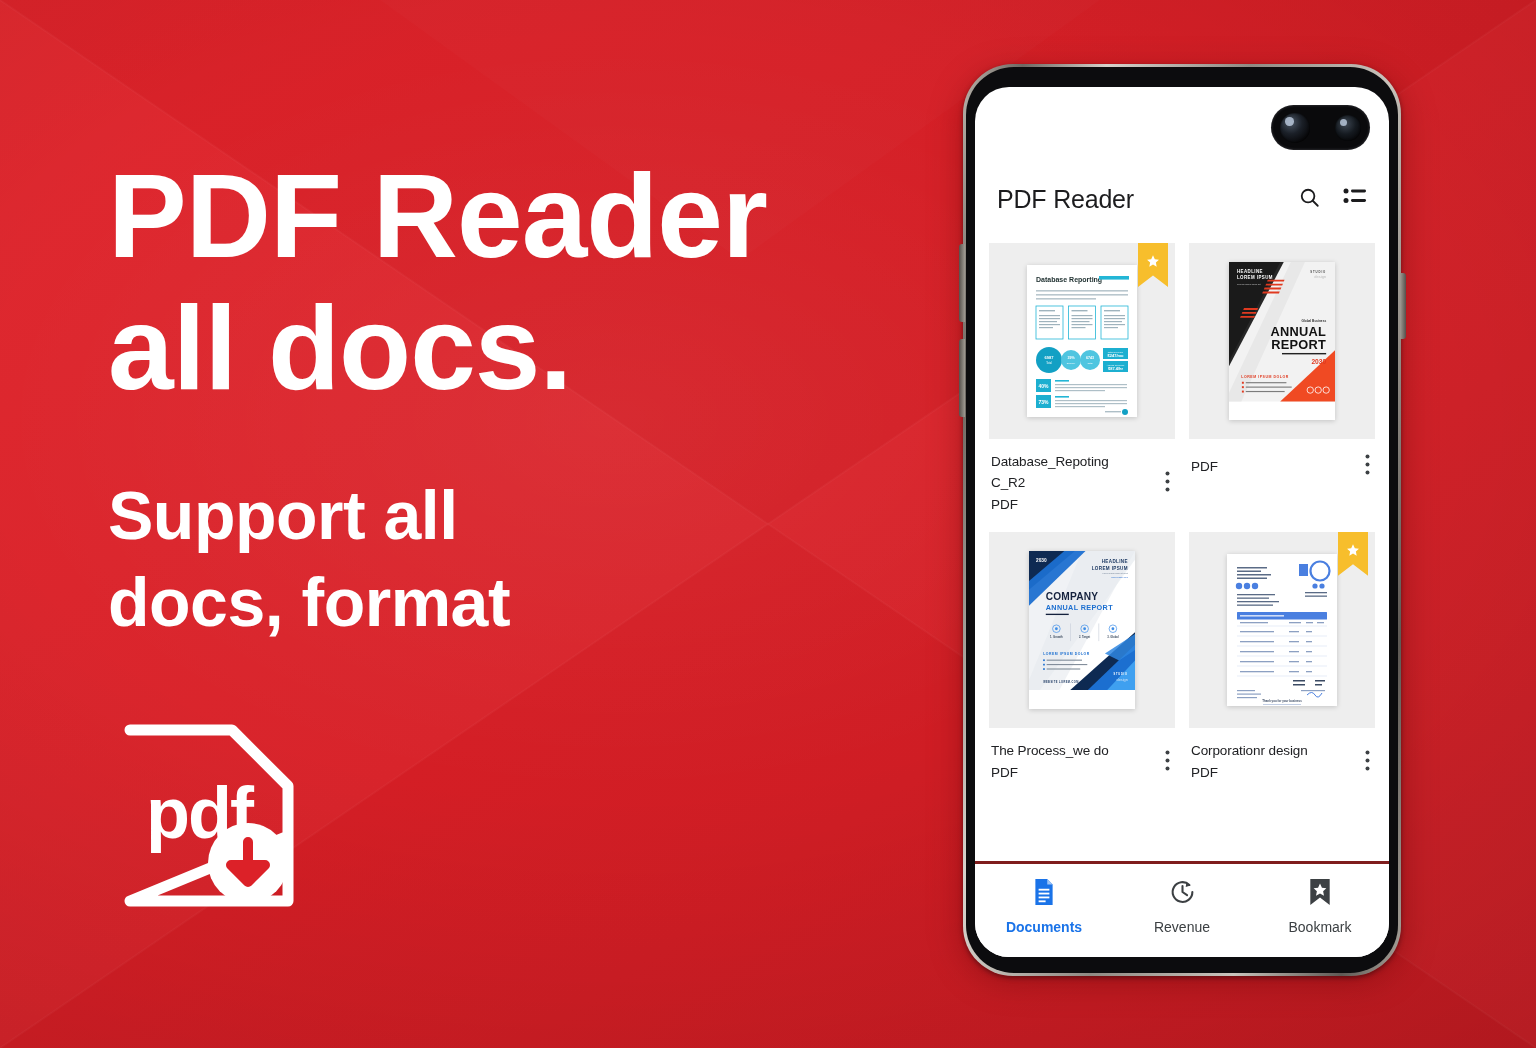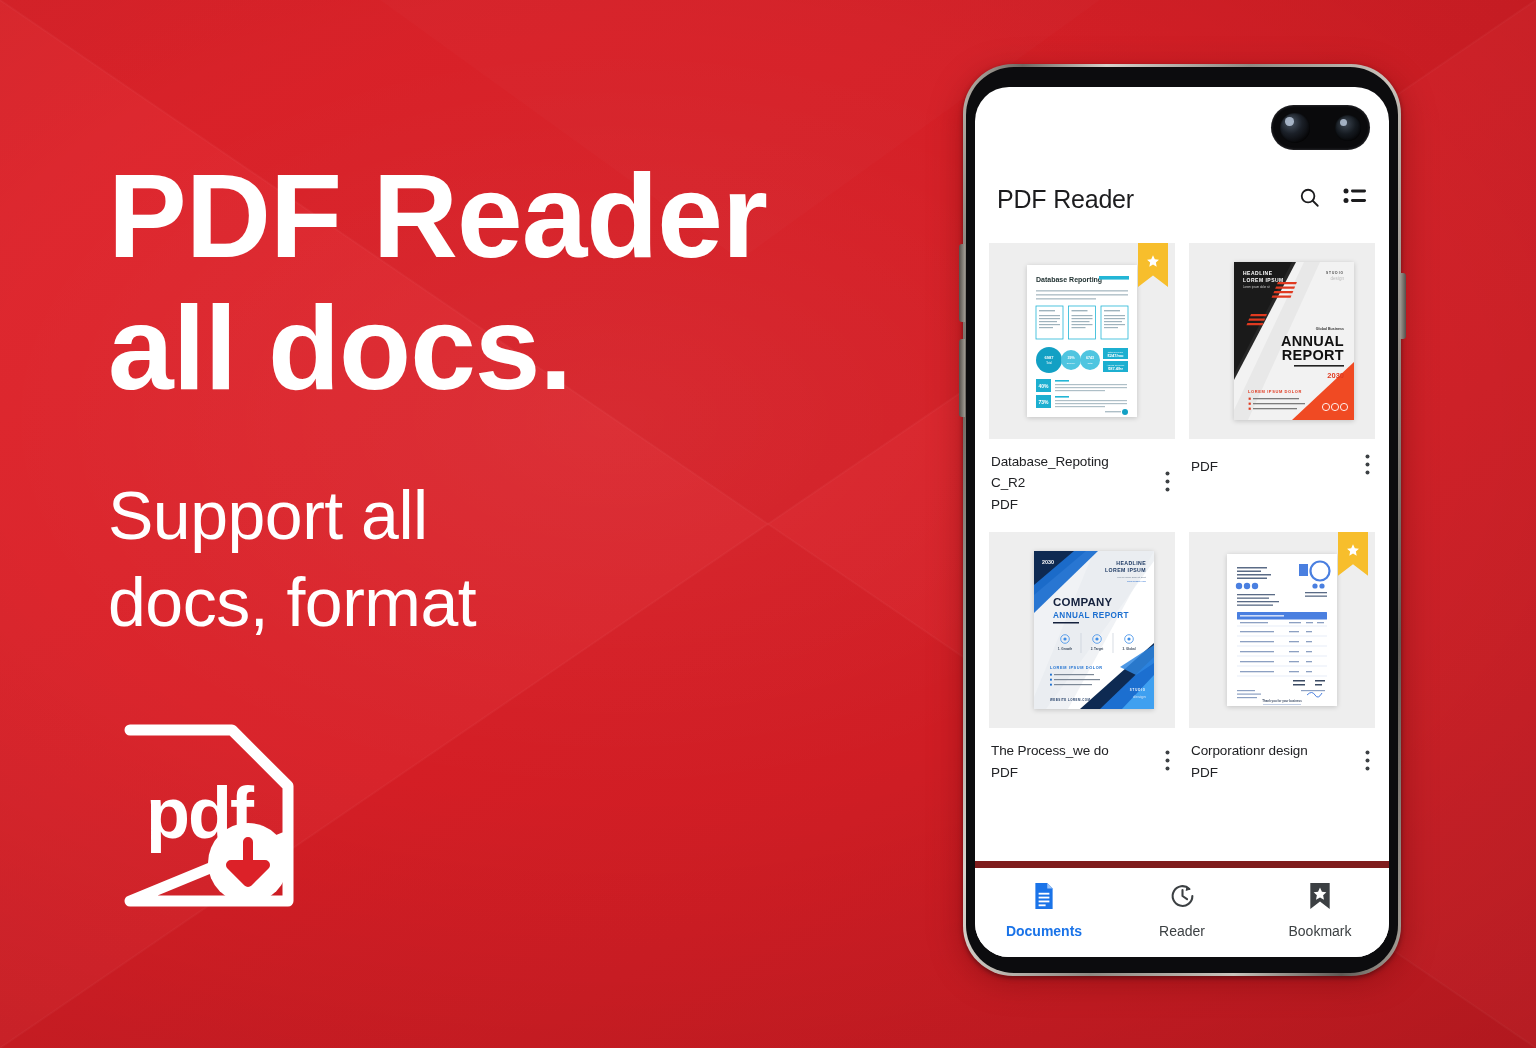--- a/index.html
+++ b/index.html
@@ -33,21 +33,21 @@
     font-size: 118px;
     line-height: 1.12;
     font-weight: 700;
     letter-spacing: -1px;
     white-space: pre-line;
   }
   #hero h2 {
     color: #ffffff;
     font-size: 68px;
     line-height: 1.27;
-    font-weight: 400;
+    font-weight: 700;
     letter-spacing: -0.5px;
     margin-top: 58px;
     white-space: pre-line;
   }
 
   
   #pdf-logo {
     position: absolute;
     left: 120px; top: 718px;
     width: 180px; height: 195px;
@@ -160,21 +160,21 @@
   }
   .page {
     position: absolute;
     left: 50%; top: 50%;
     transform: translate(-50%,-50%);
     width: 110px; height: 152px;
     background: #fff;
     box-shadow: 0 1px 5px rgba(0,0,0,0.18);
     overflow: hidden;
   }
-  .page.wide { width: 120px; height: 158px; margin-left: 12px; }
+  .page.wide { width: 106px; height: 158px; }
 
   .ribbon {
     position: absolute;
     right: 7px; top: 0;
     width: 30px; height: 44px;
     background: #F7BE2C;
     clip-path: polygon(0 0, 100% 0, 100% 100%, 50% 74%, 0 100%);
     z-index: 3;
   }
   .ribbon svg { position: absolute; left: 50%; top: 11px; transform: translateX(-50%); }
@@ -199,21 +199,21 @@
     margin-top: 1px;
   }
   .kebab { padding: 2px 3px; cursor: pointer; }
 
   
   #bottom-nav {
     position: absolute; left: 0; bottom: 0;
     width: 100%; height: 96px;
     background: #fff;
     display: flex;
-    border-top: 7px solid #7f1d1d;
+    border-top: 3px solid #7f1d1d;
     padding-top: 14px;
   }
   .nav-item {
     flex: 1;
     display: flex; flex-direction: column;
     align-items: center;
     gap: 9px;
     cursor: pointer;
   }
   .nav-label { font-size: 14px; color: #3c4043; }
@@ -654,21 +654,21 @@
         <span class="nav-label">Documents</span>
       </div>
       <div class="nav-item">
         <span>
           <svg width="27" height="28" viewBox="0 0 26 26" fill="none">
             <path d="M22.5 13a9.5 9.5 0 1 1-2.9-6.8" stroke="#3c4043" stroke-width="2" stroke-linecap="round"></path>
             <path d="M16.8 3.4l3.9 3.3-4.6 1.6z" fill="#3c4043"></path>
             <path d="M13 7.2V13l4.4 3" stroke="#3c4043" stroke-width="2" stroke-linecap="round" stroke-linejoin="round"></path>
           </svg>
         </span>
-        <span class="nav-label">Reader</span>
+        <span class="nav-label">Revenue</span>
       </div>
       <div class="nav-item">
         <span>
           <svg width="22" height="28" viewBox="0 0 20 26">
             <path d="M1 1h18v24l-9-7-9 7z" fill="#3c4043"></path>
             <path d="M10 5.2l1.8 3.8 4.1.5-3 2.9.8 4.1-3.7-2-3.7 2 .8-4.1-3-2.9 4.1-.5z" fill="#ffffff"></path>
           </svg>
         </span>
         <span class="nav-label">Bookmark</span>
       </div>

